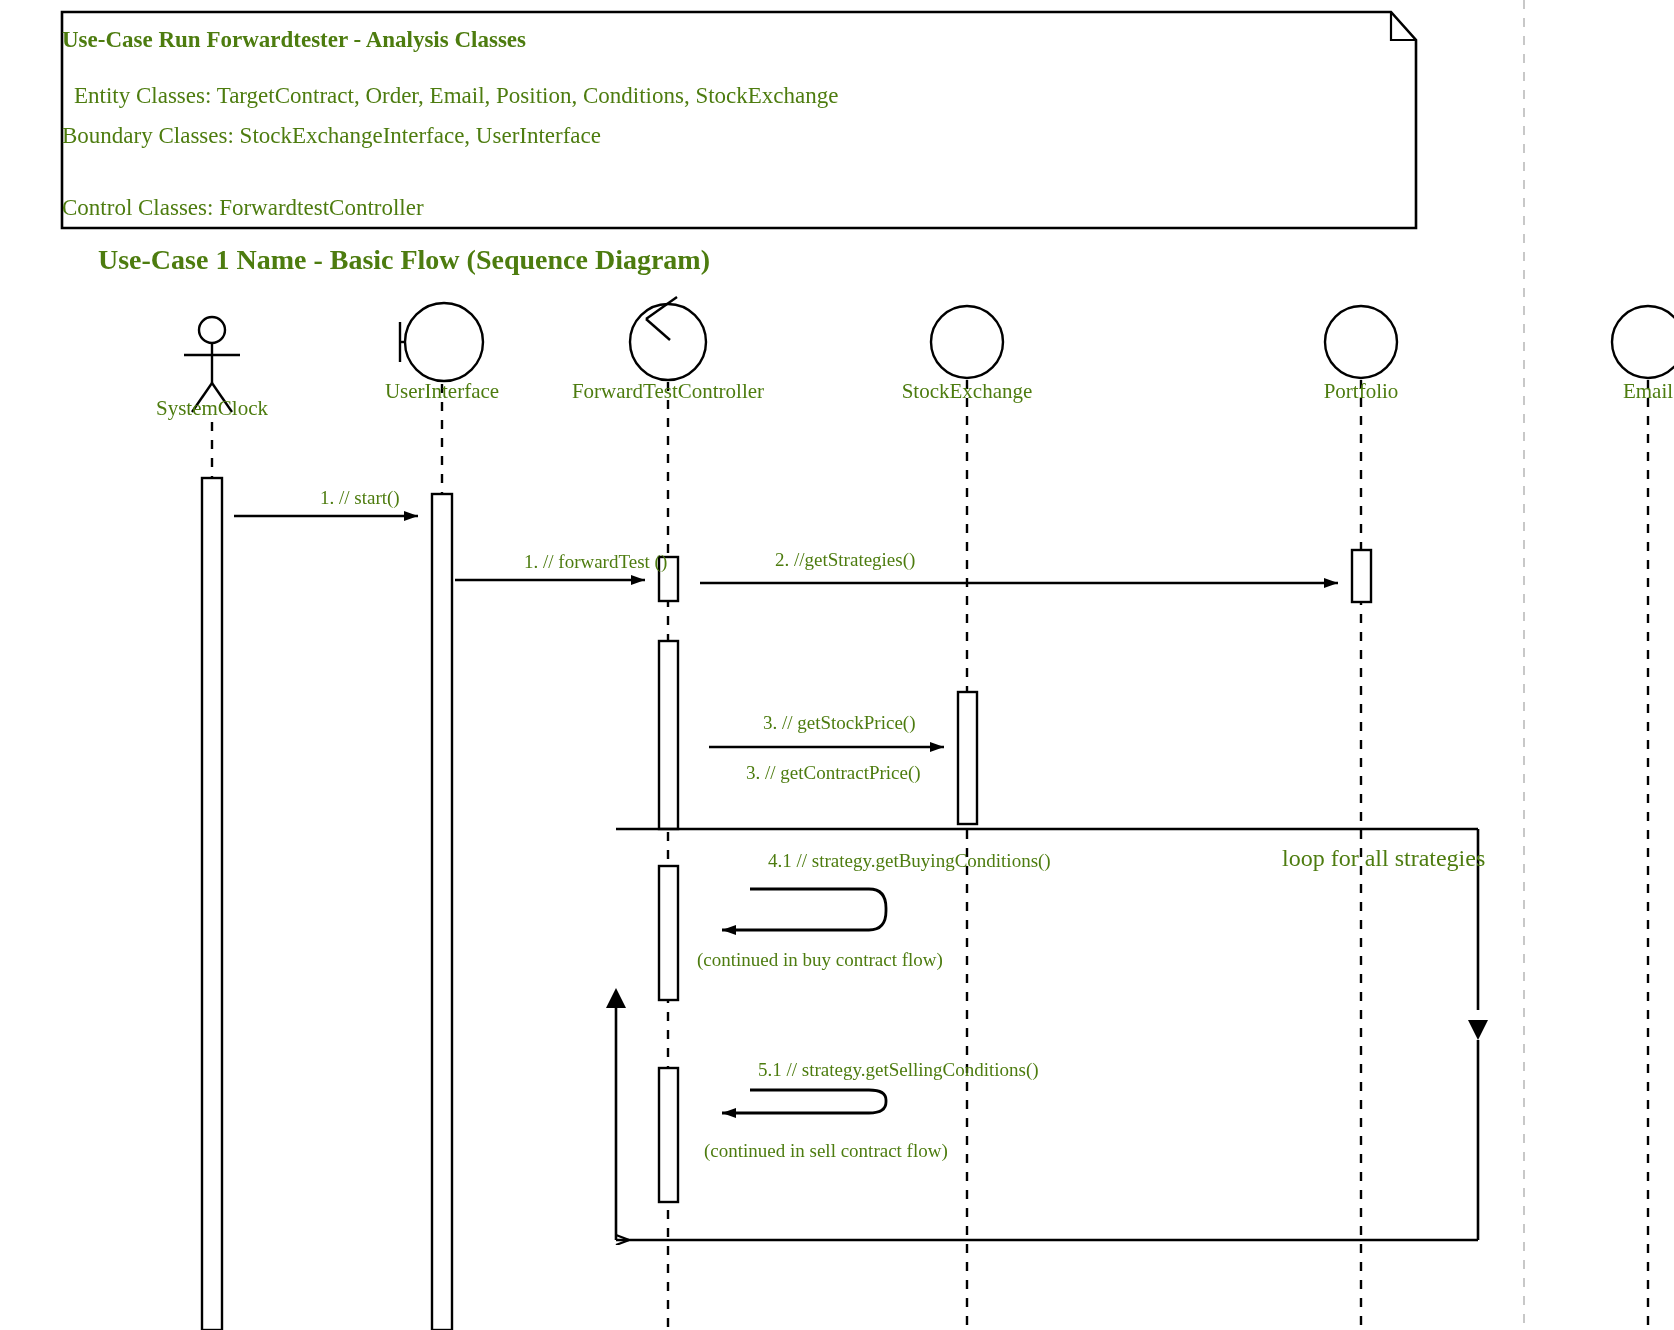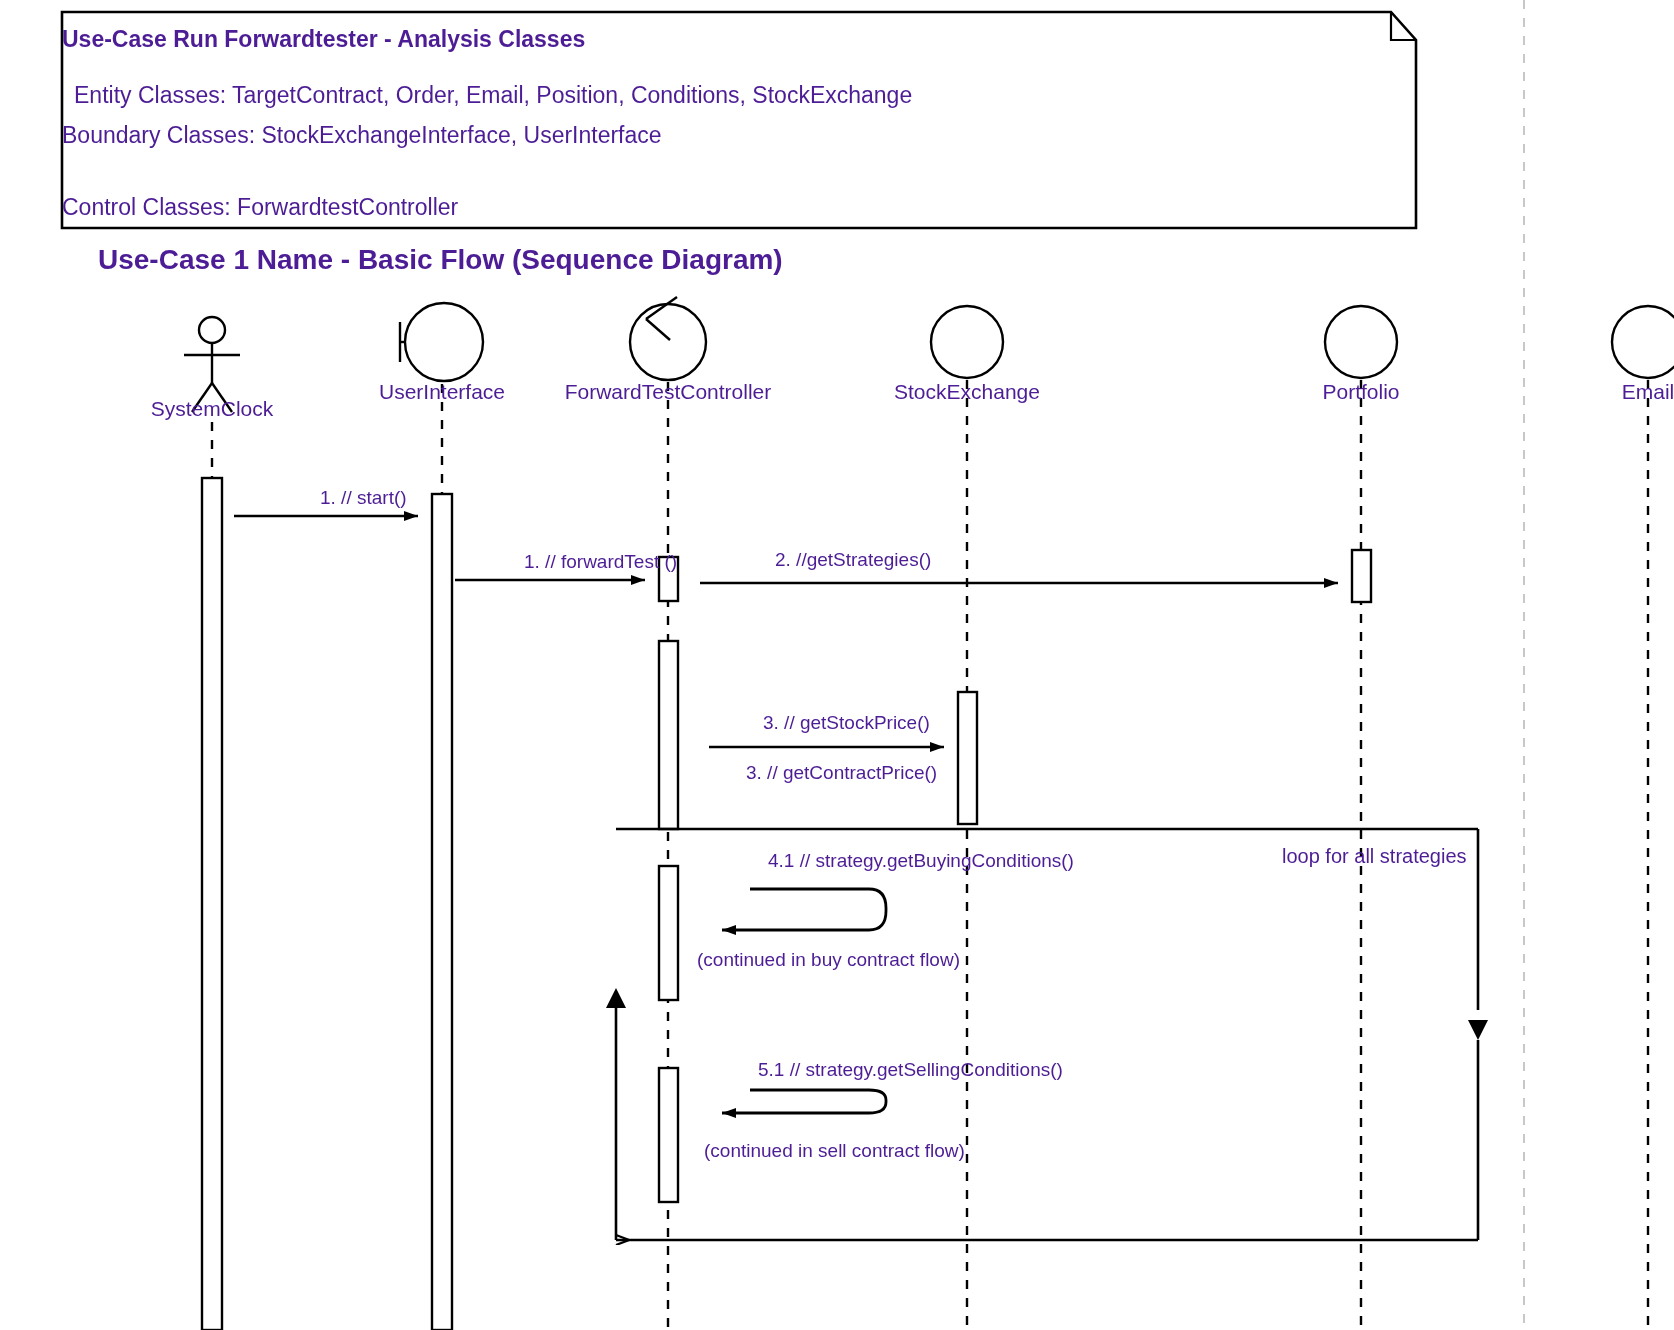--- a/index.html
+++ b/index.html
@@ -23,22 +23,22 @@
     position: absolute;
     left: 0;
     top: 0;
     width: 1674px;
     height: 1330px;
     overflow: visible;
   }
   .txt {
     position: absolute;
     white-space: pre;
-    font-family: Liberation Sans, sans-serif;
-    color: #4c1d95;
+    font-family: Liberation Serif, serif;
+    color: #4d7c0f;
     line-height: 1;
   }
   .note-title {
     font-size: 23px;
     font-weight: bold;
   }
   .note-line {
     font-size: 23px;
     font-weight: normal;
   }
@@ -49,21 +49,21 @@
   }
   .lifeline-label {
     font-size: 21px;
     text-align: center;
   }
   .msg-label {
     font-size: 19px;
     margin-left: 40px;
   }
   .frag-label {
-    font-size: 20px;
+    font-size: 24px;
     text-align: right;
   }
   .note-text {
     font-size: 19px;
   }
 </style>
 </head>
 <body>
 
 <div id="canvas">

